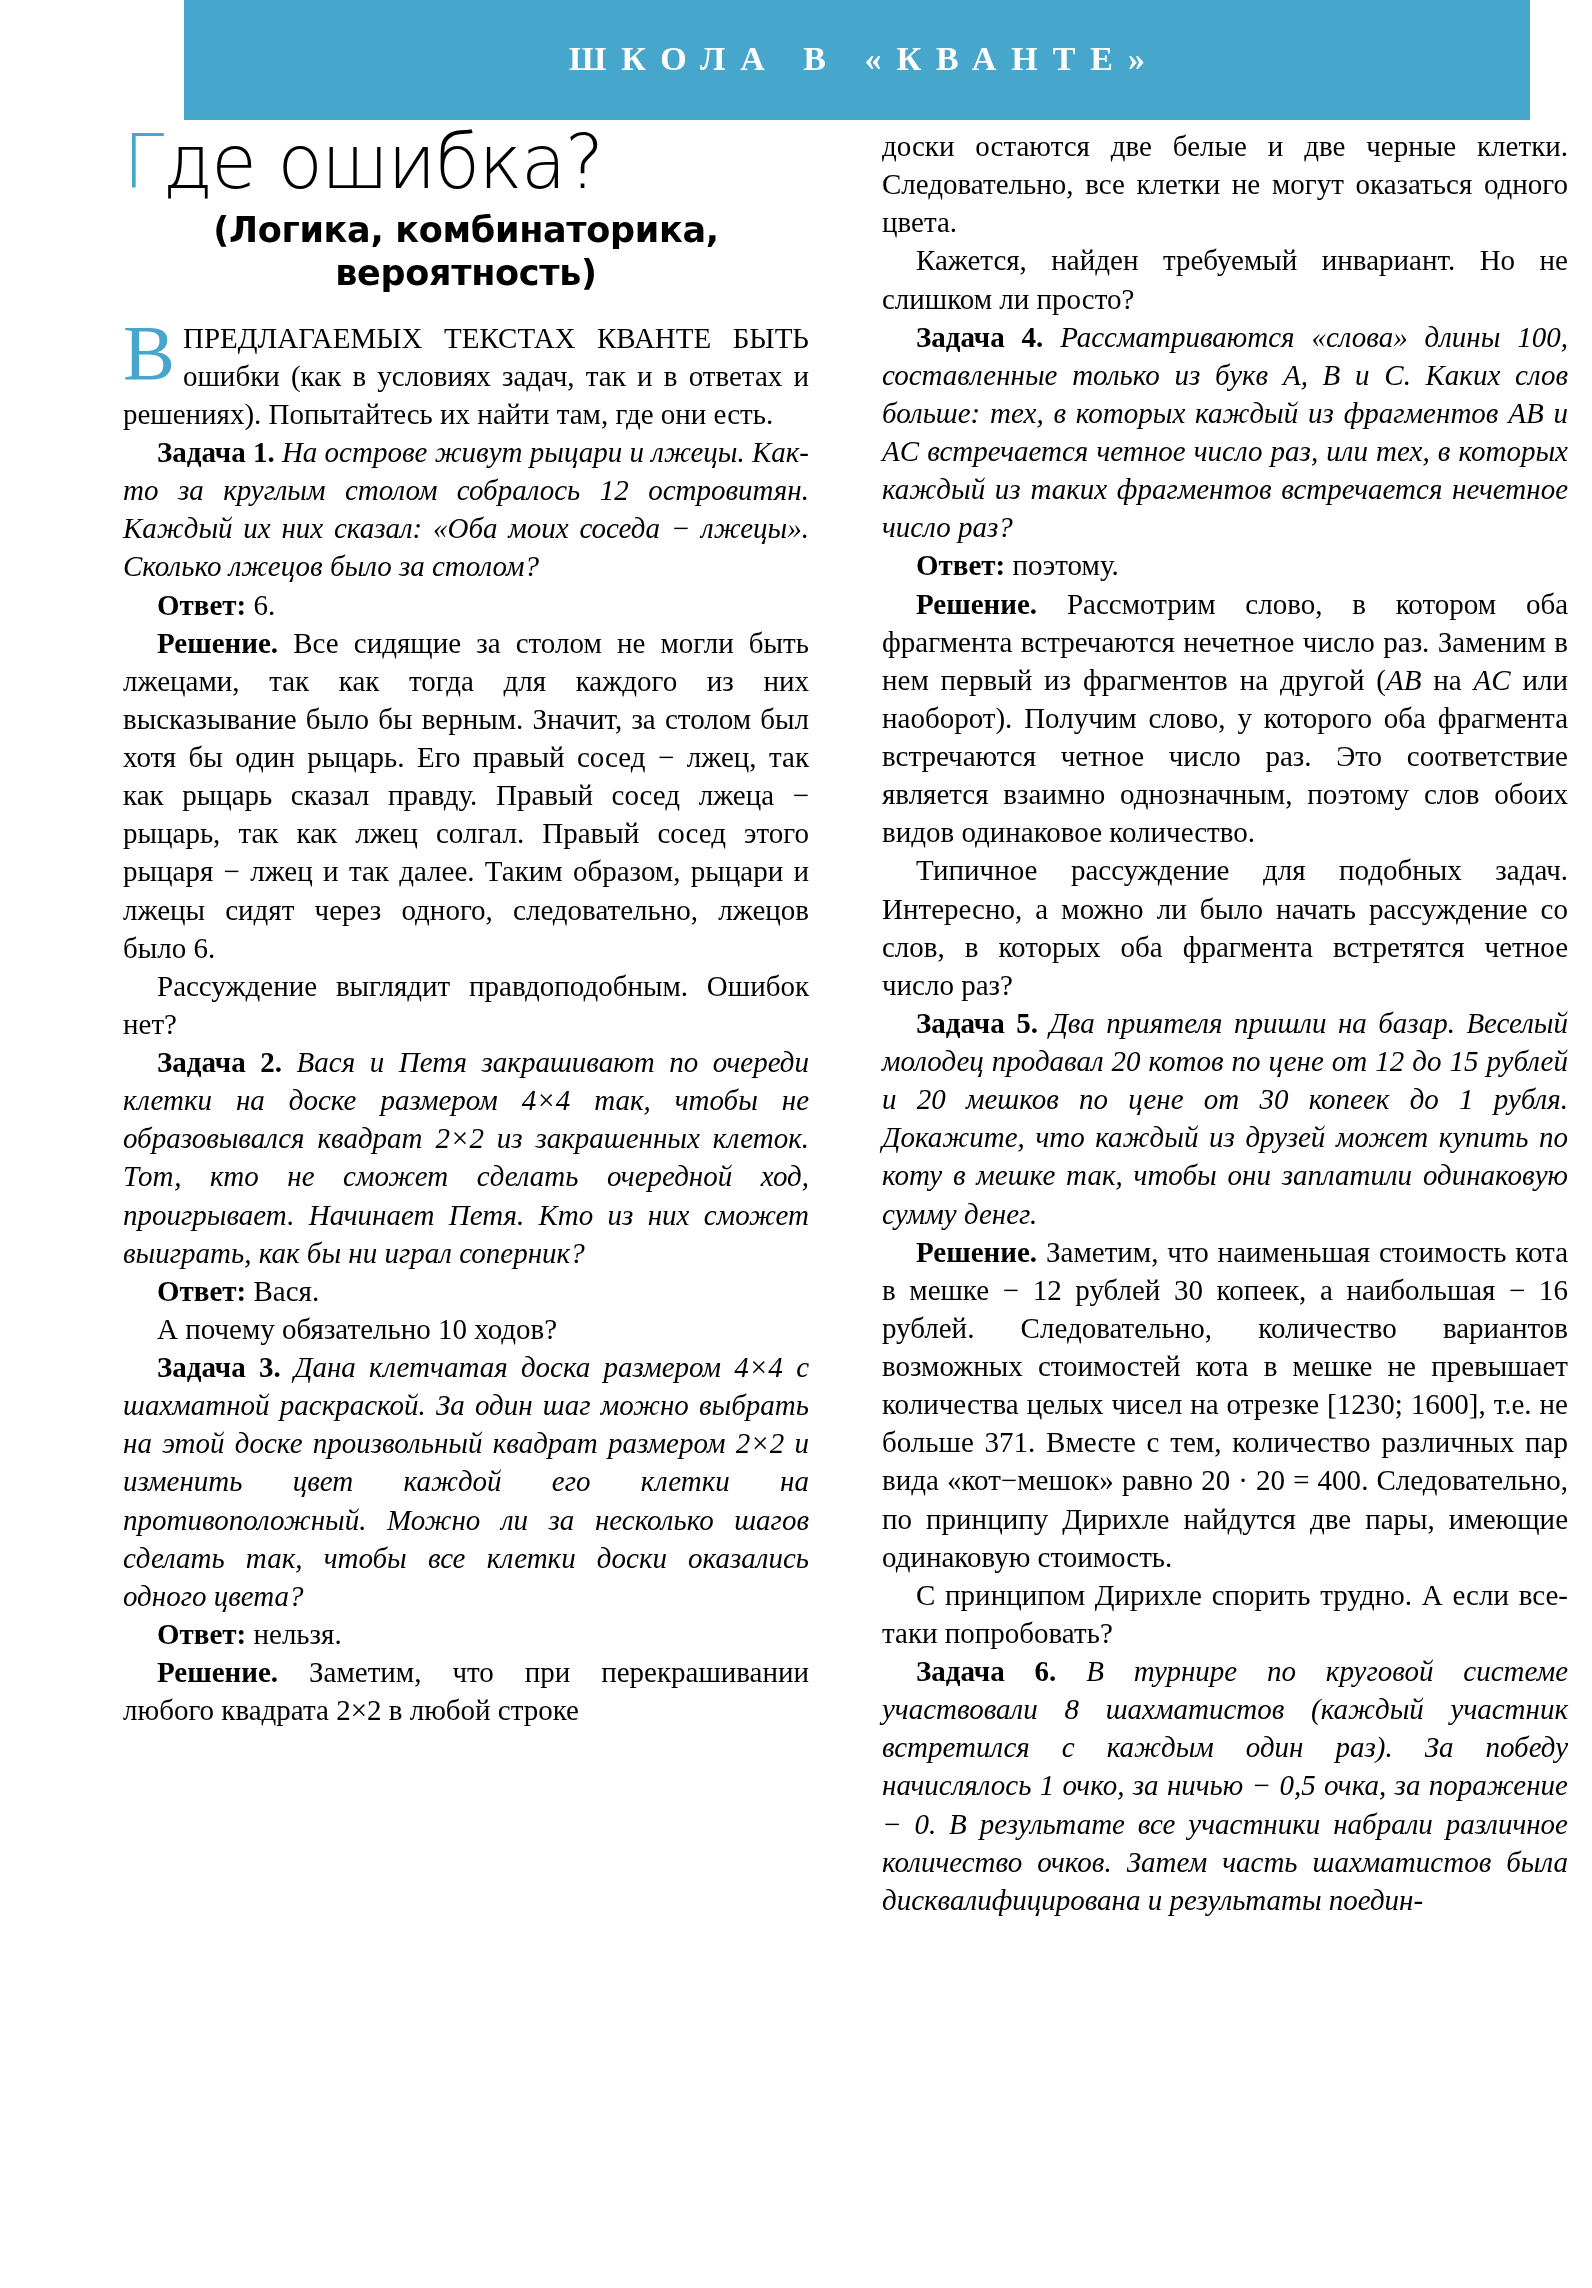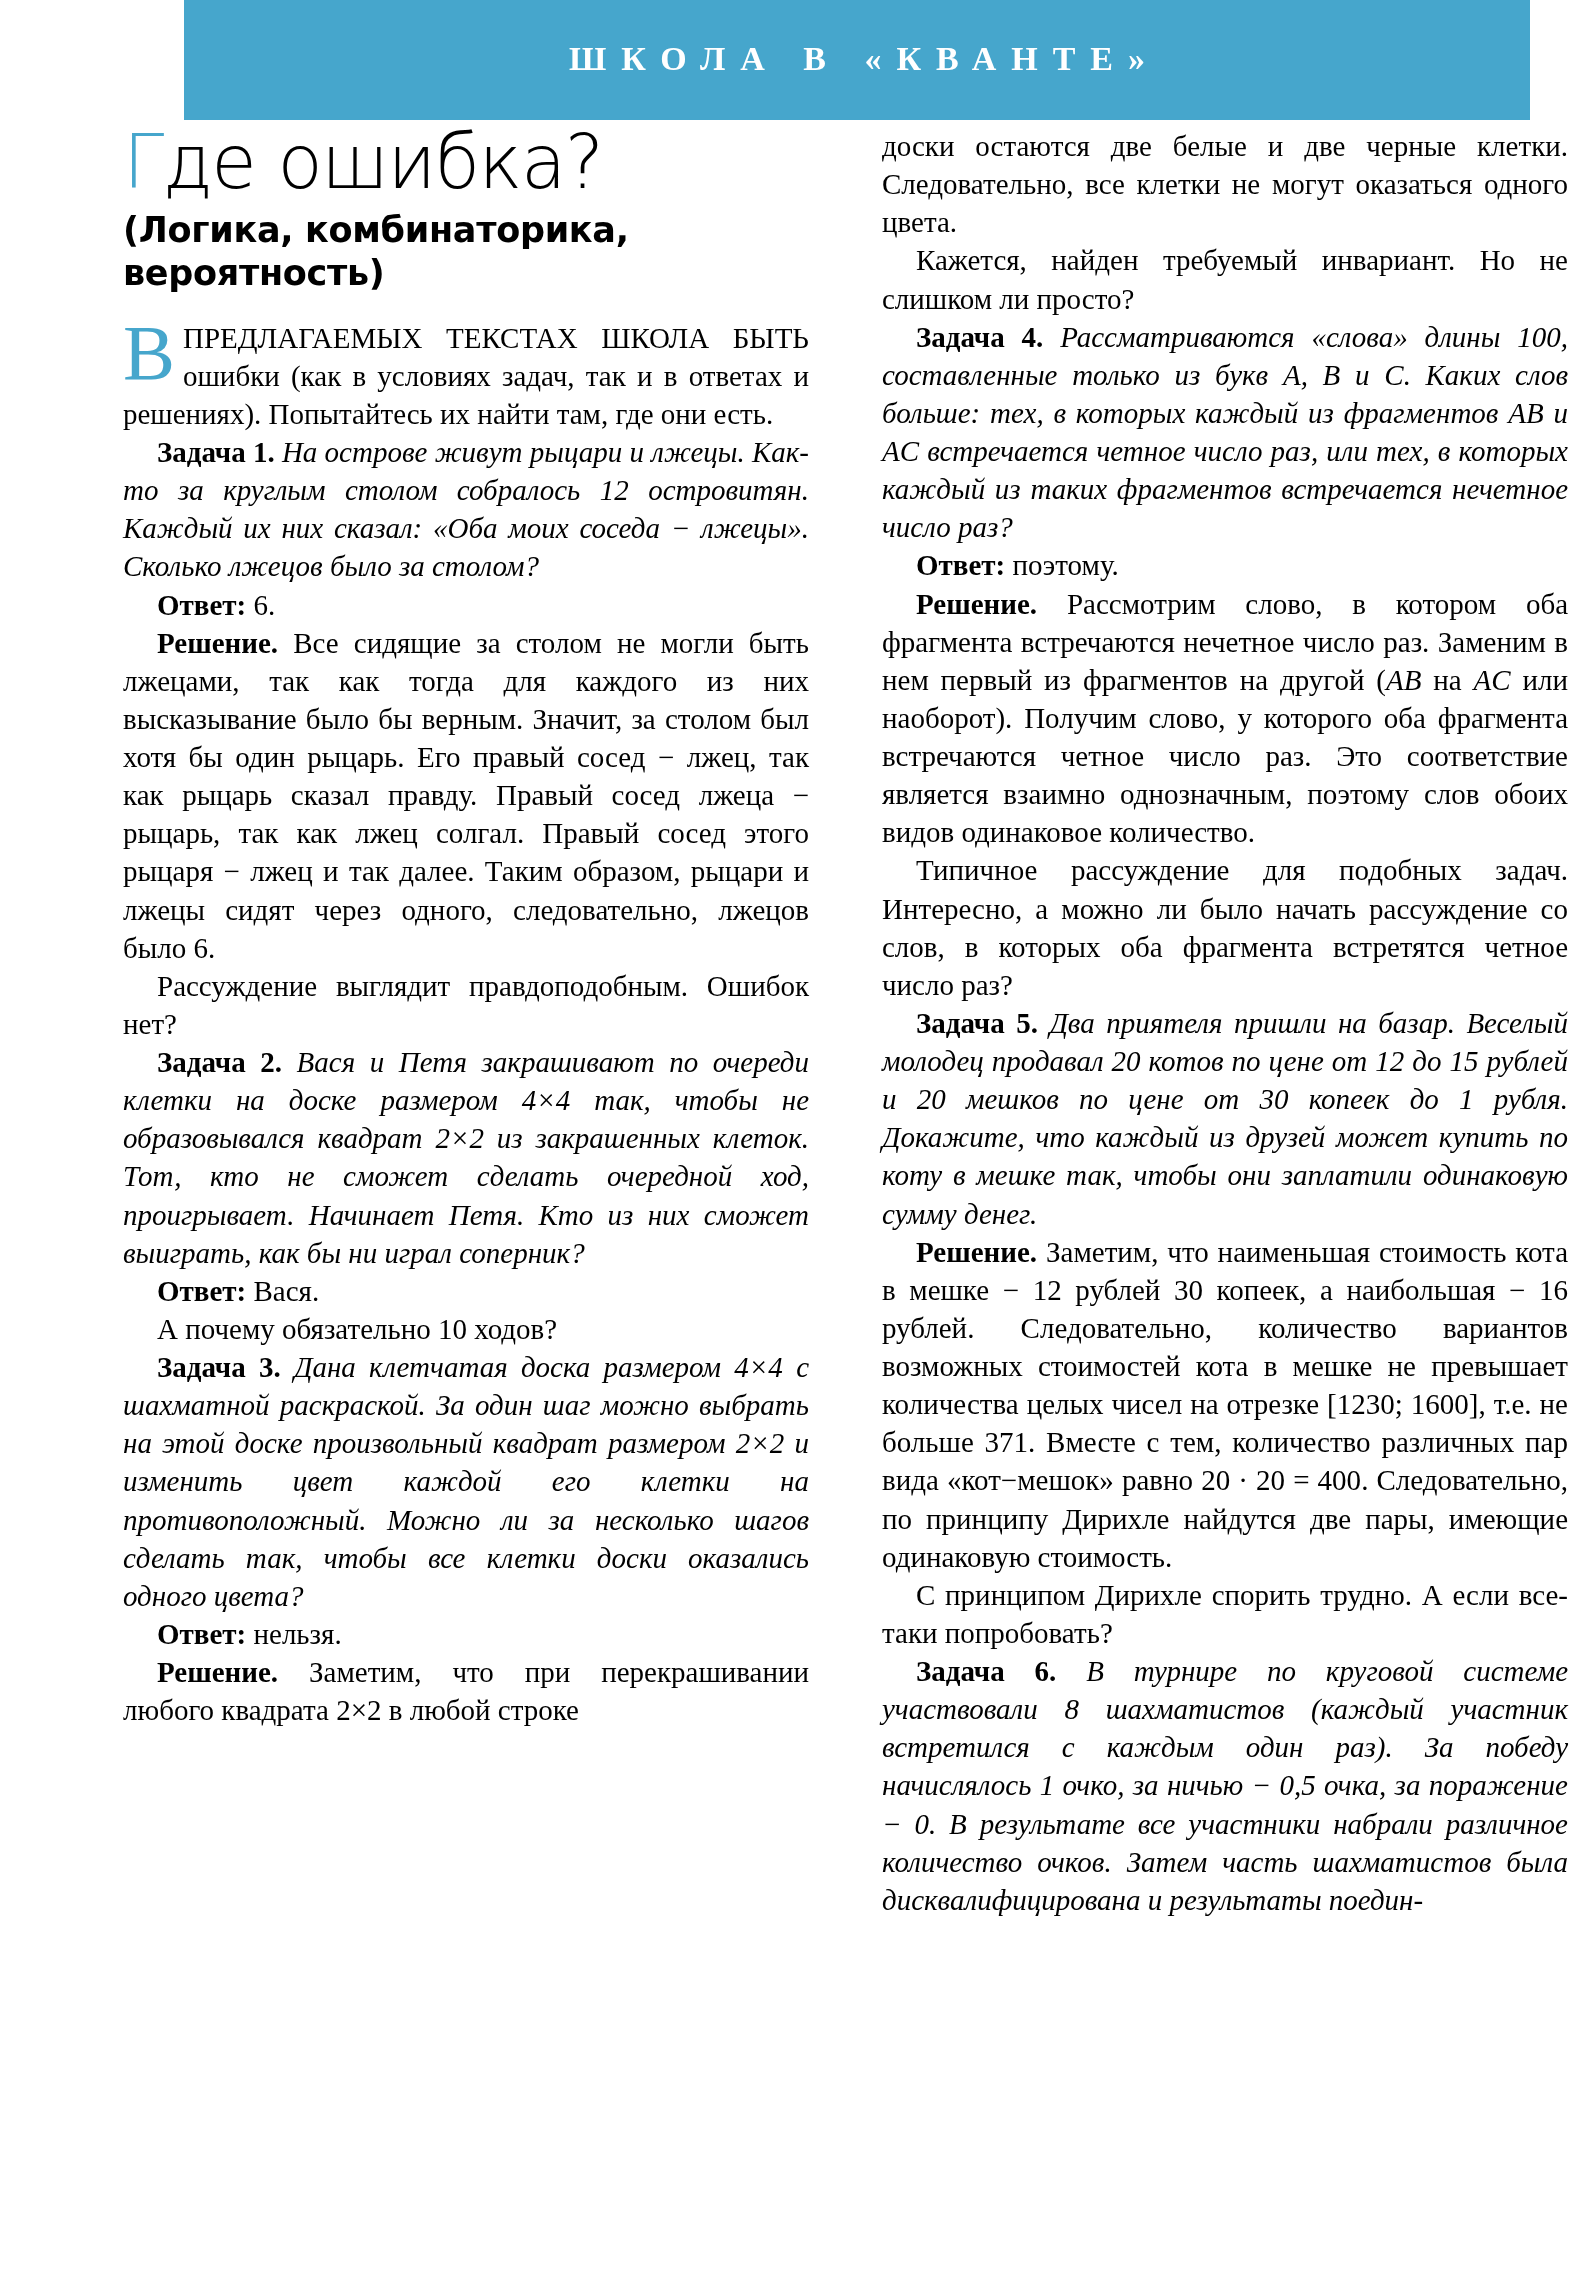--- a/index.html
+++ b/index.html
@@ -81,21 +81,21 @@
     white-space: nowrap;
   }
   .headline .cap {
     color: #46a6cc;
   }
   .subtitle {
     font-family: "DejaVu Sans", "Liberation Sans", sans-serif;
     font-size: 35px;
     font-weight: 700;
     line-height: 1.22;
-    text-align: left;
+    text-align: center;
     margin: 12px 0 24px 0;
     letter-spacing: -0.3px;
   }
 
   
   p.body {
     margin: 0;
     font-size: 29px;
     line-height: 1.315;
     text-align: justify;
@@ -136,21 +136,21 @@
 
     <div class="col col-left">
 
       <h1 class="headline"><span class="cap">Г</span><span>де ошибка?</span></h1>
 
       <div class="subtitle">
         <span>(Логика, комбинаторика,</span><br>
         <span>вероятность)</span>
       </div>
 
-      <p class="body intro"><span class="dropcap">В</span><span class="lead">ПРЕДЛАГАЕМЫХ ТЕКСТАХ ШКОЛА БЫТЬ</span> <span>ошибки (как в условиях задач, так и в ответах и решениях). Попытайтесь их найти там, где они есть.</span></p>
+      <p class="body intro"><span class="dropcap">В</span><span class="lead">ПРЕДЛАГАЕМЫХ ТЕКСТАХ КВАНТЕ БЫТЬ</span> <span>ошибки (как в условиях задач, так и в ответах и решениях). Попытайтесь их найти там, где они есть.</span></p>
 
       <p class="body"><span class="lbl">Задача 1.</span> <span class="it">На острове живут рыцари и лжецы. Как-то за круглым столом собралось 12 островитян. Каждый их них сказал: «Оба моих соседа − лжецы». Сколько лжецов было за столом?</span></p>
 
       <p class="body"><span class="lbl">Ответ:</span> <span>6.</span></p>
 
       <p class="body"><span class="lbl">Решение.</span> <span>Все сидящие за столом не могли быть лжецами, так как тогда для каждого из них высказывание было бы верным. Значит, за столом был хотя бы один рыцарь. Его правый сосед − лжец, так как рыцарь сказал правду. Правый сосед лжеца − рыцарь, так как лжец солгал. Правый сосед этого рыцаря − лжец и так далее. Таким образом, рыцари и лжецы сидят через одного, следовательно, лжецов было 6.</span></p>
 
       <p class="body">Рассуждение выглядит правдоподобным. Ошибок нет?</p>
 
       <p class="body"><span class="lbl">Задача 2.</span> <span class="it">Вася и Петя закрашивают по очереди клетки на доске размером</span> <span class="math nobr">4×4</span> <span class="it">так, чтобы не образовывался квадрат</span> <span class="math nobr">2×2</span> <span class="it">из закрашенных клеток. Тот, кто не сможет сделать очередной ход, проигрывает. Начинает Петя. Кто из них сможет выиграть, как бы ни играл соперник?</span></p>

